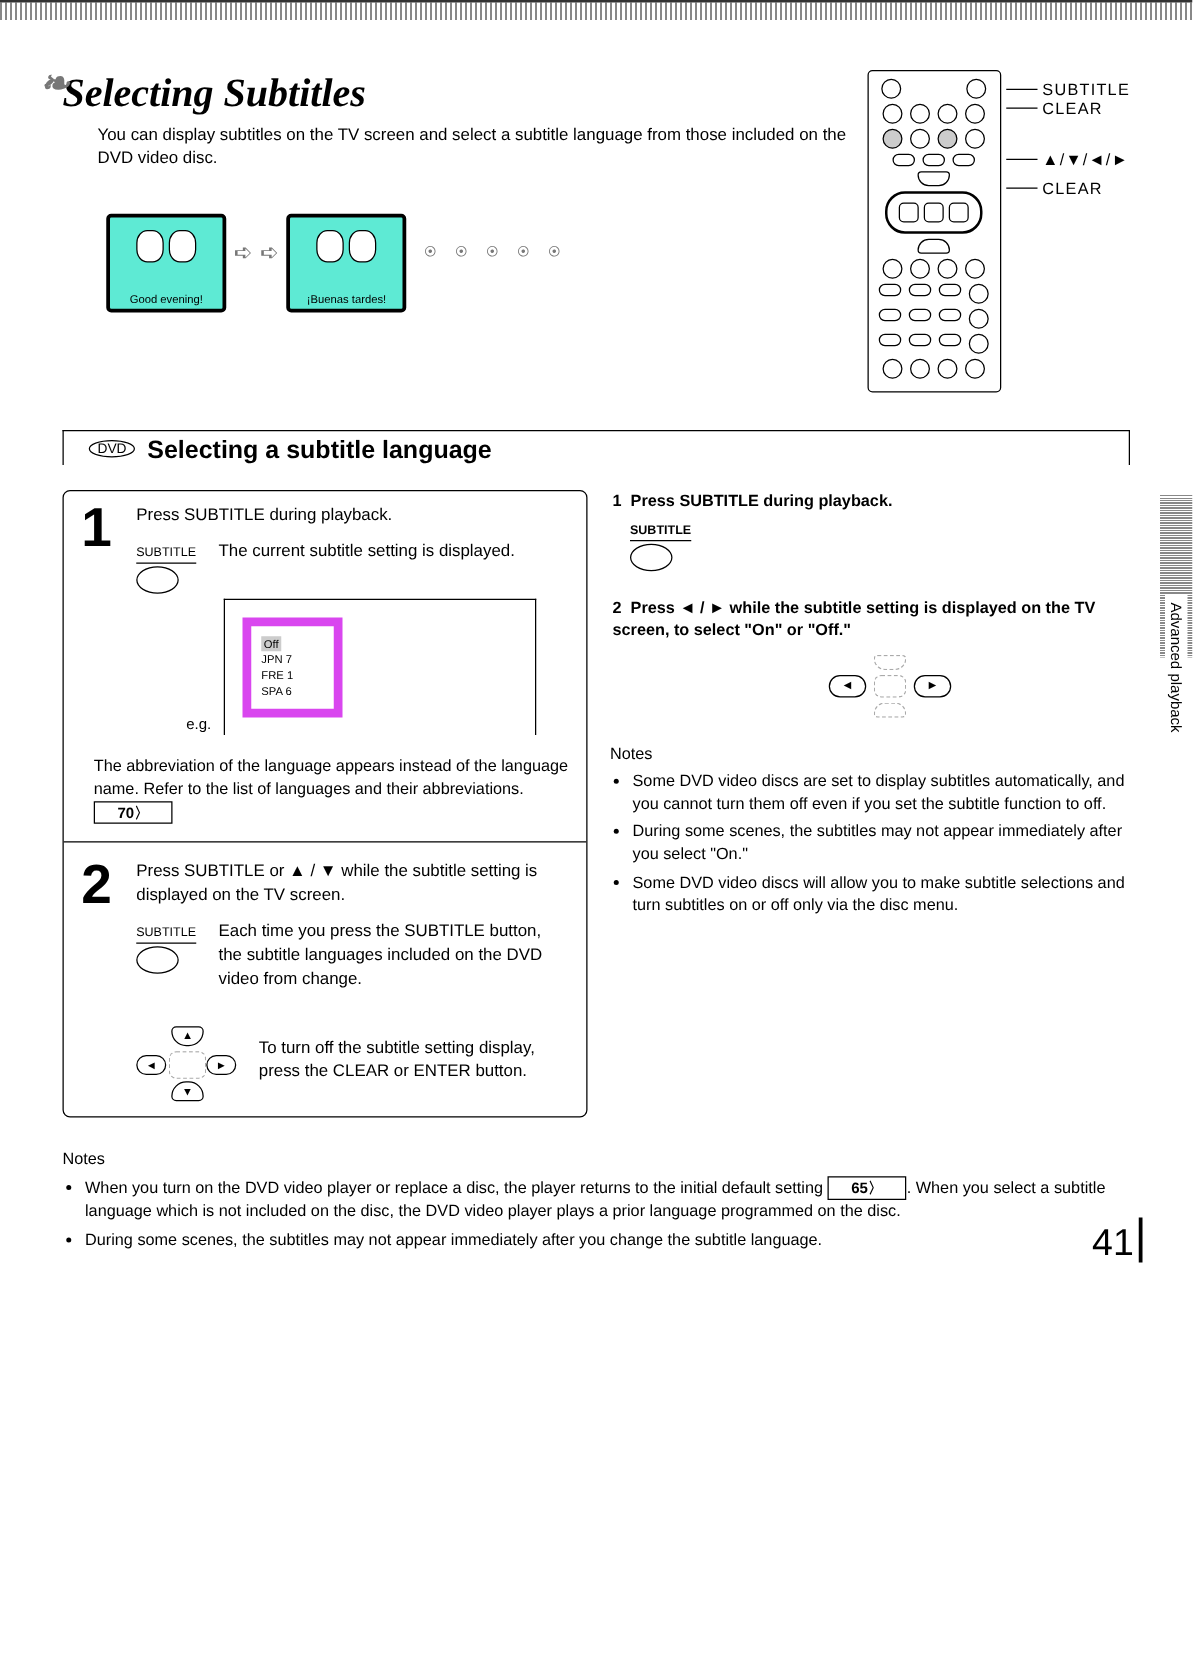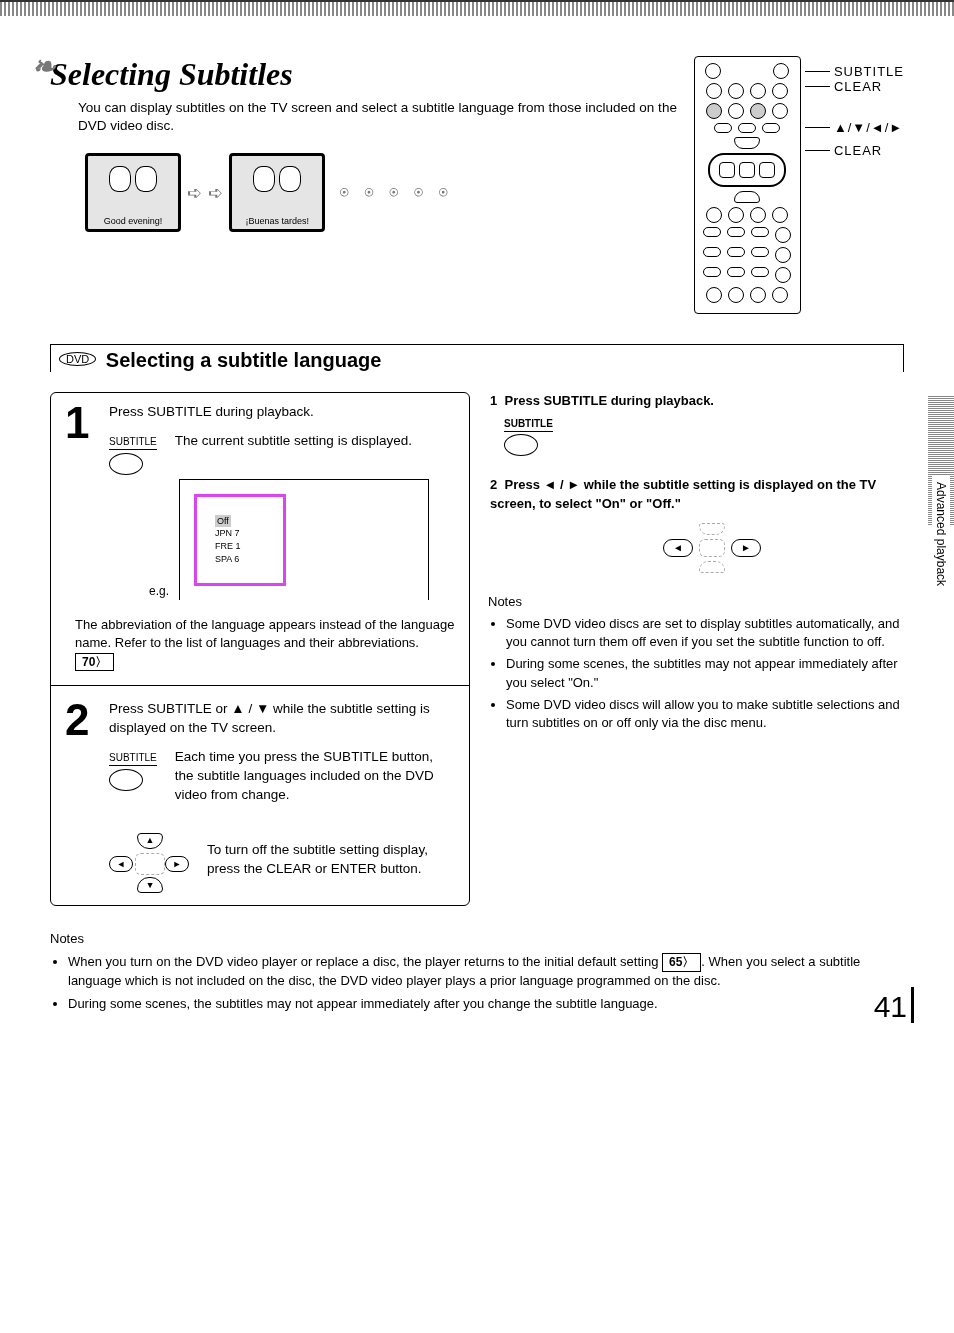--- a/index.html
+++ b/index.html
@@ -56,21 +56,22 @@
   .tv {
     width: 90px;
     height: 70px;
     border: 3px solid #000;
     border-radius: 4px;
     position: relative;
     display: flex;
     align-items: flex-end;
     justify-content: center;
     padding-bottom: 3px;
-    background: #e5e5e5;
+    background: #5eead4;
+    margin-top: 18px;
   }
   .tv-inner {
     font-size: 9px;
     white-space: nowrap;
   }
   .faces {
     position: absolute;
     top: 10px;
     width: 100%;
     display: flex;
@@ -122,21 +123,21 @@
     margin-left: 4px;
   }
   .r-label { display: flex; align-items: center; }
   .r-line { display: inline-block; width: 25px; height: 1px; background: #000; margin-right: 4px; }
   .h8  { height: 8px; }
   .h26 { height: 26px; }
   .section-head {
     margin-top: 30px;
     border: 1px solid #000;
     border-bottom: none;
-    padding: 4px 8px 0 8px;
+    padding: 4px 8px 0 20px;
     font-size: 20px;
     font-weight: bold;
     position: relative;
     background: linear-gradient(#fff 0 70%, repeating-linear-gradient(90deg,#888 0 1px,#fff 1px 2px) 70% 100%);
   }
   .dvd-badge {
     display: inline-block;
     font-size: 11px;
     border: 1px solid #000;
     border-radius: 50%;
@@ -179,32 +180,32 @@
   }
   .eg-label { font-size: 12px; }
   .bracket-box {
     border-top: 1px solid #000;
     border-left: 1px solid #000;
     border-right: 1px solid #000;
     width: 220px;
     padding: 14px;
   }
   .menu-box {
-    border: 3px solid #d946ef;
+    border: 7px solid #d946ef;
     width: 50px;
     font-size: 9px;
     line-height: 1.4;
-    padding: 18px;
+    padding: 8px;
   }
   .menu-sel { background: #ccc; display: inline-block; padding: 0 2px; }
   .abbr-note { font-size: 13px; margin-top: 16px; line-height: 1.4; }
   .page-ref {
     display: inline-block;
     border: 1px solid #000;
-    padding: 0 6px;
+    padding: 0 18px;
     font-weight: bold;
     font-size: 12px;
   }
   .hr { border-top: 1px solid #000; margin: 14px -14px; }
   .dpad-cluster {
     position: relative;
     width: 80px; height: 60px;
     margin: 8px auto 0 auto;
   }
   .dpad-up, .dpad-dn { position: absolute; left: 28px; width: 24px; height: 14px; border: 1px solid #000; border-radius: 4px 4px 12px 12px; font-size: 9px; text-align:center; }

